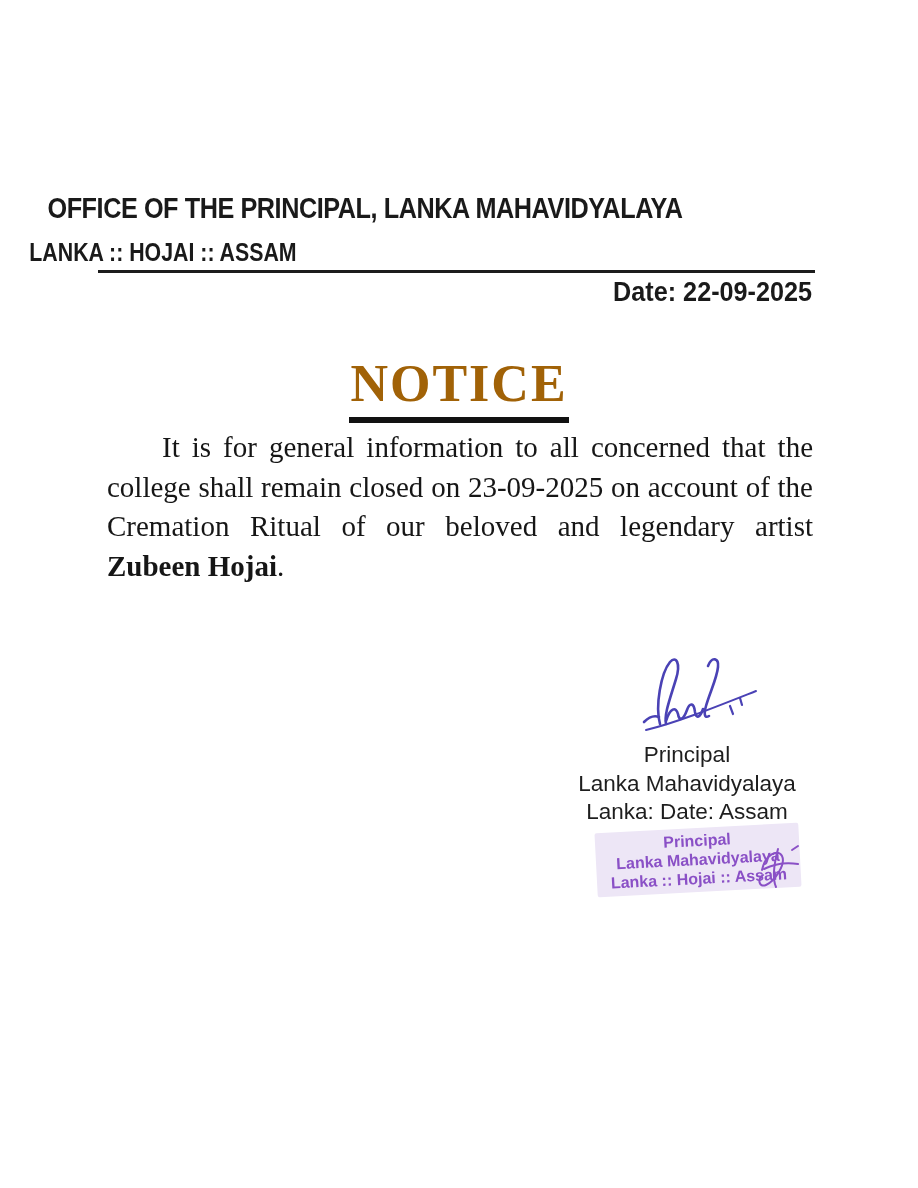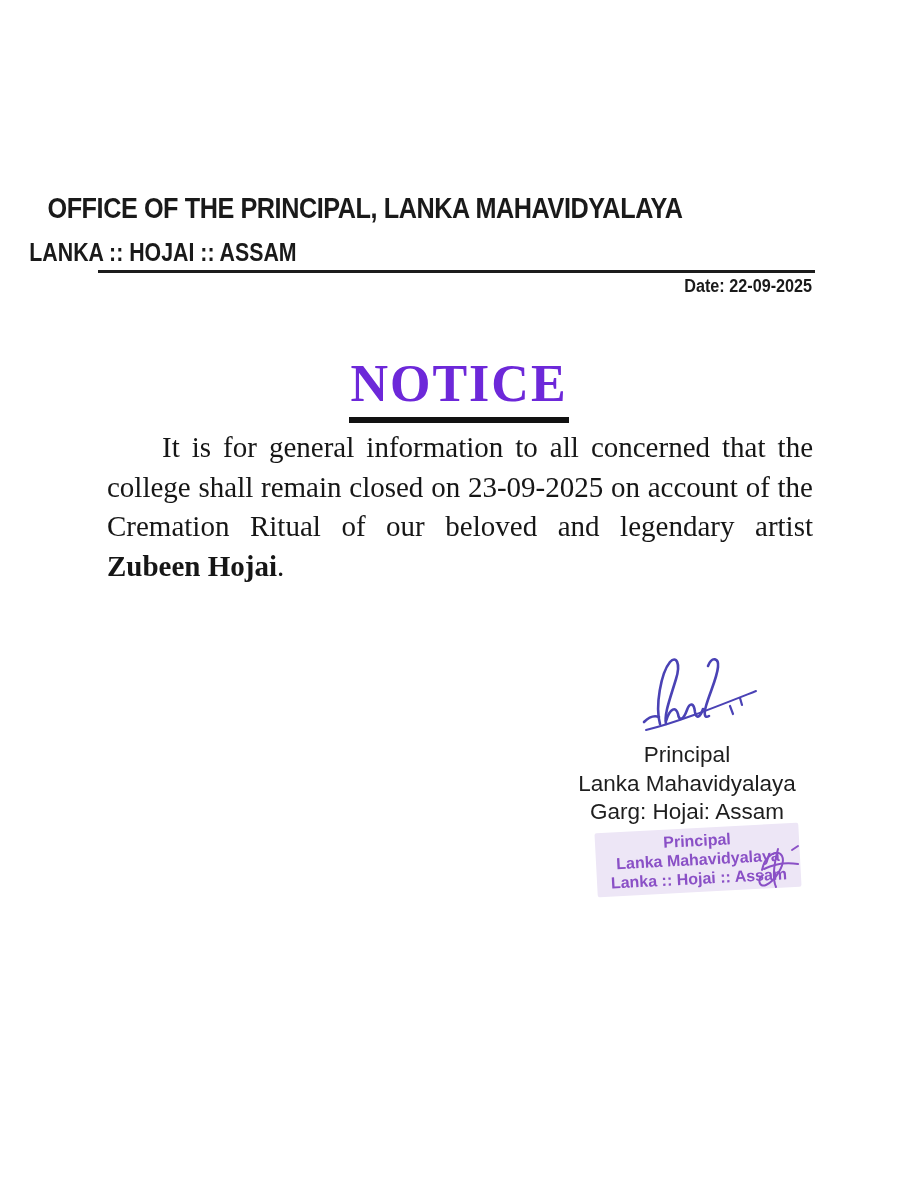--- a/index.html
+++ b/index.html
@@ -44,21 +44,21 @@
     left: 98px;
     top: 270px;
     width: 717px;
     height: 3px;
     background: #1c1c1c;
   }
   .date-line {
     position: absolute;
     top: 276px;
     right: 106px;
-    font-size: 18px;
+    font-size: 28px;
     font-weight: bold;
     white-space: nowrap;
   }
   .date-line .squeeze {
     display: inline-block;
     transform: scaleX(0.9);
     transform-origin: right center;
   }
   .notice-title-wrap {
     position: absolute;
@@ -66,21 +66,21 @@
     top: 357px;
     width: 100%;
     text-align: center;
   }
   .notice-title {
     display: inline-block;
     font-family: "Liberation Serif", serif;
     font-size: 52px;
     font-weight: bold;
     letter-spacing: 2px;
-    color: #6d28d9;
+    color: #a16207;
     border-bottom: 6px solid #111111;
     padding: 0 1px 5px 1px;
     line-height: 1.05;
   }
   .notice-body {
     position: absolute;
     left: 107px;
     top: 428px;
     width: 706px;
     margin: 0;
@@ -168,21 +168,21 @@
       <path d="M74,20 C78,10 85,12 84,21 C83,32 76,46 72,60 C70,67 70,73 75,70"></path>
       <path d="M12,84 C42,77 84,60 122,45" stroke-width="2"></path>
       <path d="M96,60 l3,8" stroke-width="2.2"></path>
       <path d="M106,52 l2,7" stroke-width="2.2"></path>
     </g>
   </svg>
 
   <div class="sig-block">
     <div>Principal</div>
     <div>Lanka Mahavidyalaya</div>
-    <div>Garg: Hojai: Assam</div>
+    <div>Lanka: Date: Assam</div>
   </div>
 
   <div class="stamp">
     <div>Principal</div>
     <div>Lanka Mahavidyalaya</div>
     <div>Lanka :: Hojai :: Assam</div>
   </div>
 
   <svg class="stamp-scribble-svg" viewBox="0 0 56 52" fill="none" xmlns="http://www.w3.org/2000/svg">
     <g stroke="#8a50c6" stroke-width="2" stroke-linecap="round" fill="none">

